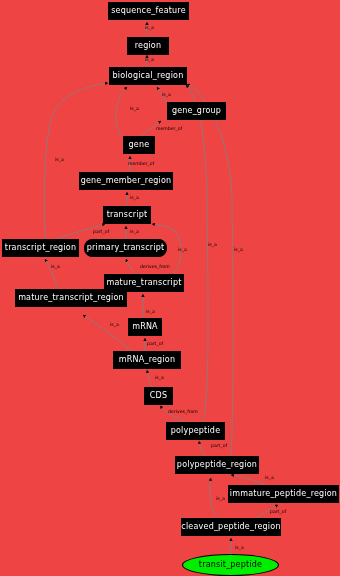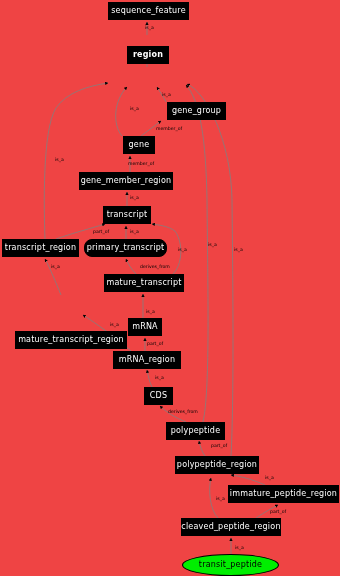--- a/index.html
+++ b/index.html
@@ -116,29 +116,30 @@
 
       <path d="M 218,518 C 210,510 208,490 211,478"></path>
 
       <path d="M 256,518 C 265,512 272,508 278,505"></path>
 
       <path d="M 231,554 L 231,538"></path>
     </g>
   </svg>
 
   <div class="node" style="left: 108px; top: 2px; width: 81px; height: 18px; background: rgb(0, 0, 0); color: rgb(255, 255, 255);">sequence_feature</div>
-  <div class="node" style="left: 127px; top: 46px; width: 42px; height: 18px; background: rgb(0, 0, 0); color: rgb(255, 255, 255); font-weight: bold;">region</div>
+  <div class="node" style="left: 127px; top: 37px; width: 42px; height: 18px; background: rgb(0, 0, 0); color: rgb(255, 255, 255);">region</div>
+  <div class="node" style="left: 109px; top: 67px; width: 78px; height: 18px; background: rgb(0, 0, 0); color: rgb(255, 255, 255);">biological_region</div>
   <div class="node" style="left: 144px; top: 102px; width: 59px; height: 18px; background: rgb(0, 0, 0); color: rgb(255, 255, 255); margin-left: 23px;">gene_group</div>
   <div class="node" style="left: 117px; top: 136px; width: 32px; height: 18px; background: rgb(0, 0, 0); color: rgb(255, 255, 255); margin-left: 6px;">gene</div>
   <div class="node" style="left: 79px; top: 172px; width: 94px; height: 18px; background: rgb(0, 0, 0); color: rgb(255, 255, 255);">gene_member_region</div>
   <div class="node" style="left: 103px; top: 206px; width: 48px; height: 18px; background: rgb(0, 0, 0); color: rgb(255, 255, 255);">transcript</div>
   <div class="node" style="left: 2px; top: 239px; width: 77px; height: 18px; background: rgb(0, 0, 0); color: rgb(255, 255, 255);">transcript_region</div>
   <div class="node" style="left: 84px; top: 239px; width: 83px; height: 18px; background: rgb(0, 0, 0); color: rgb(255, 255, 255); border-radius: 8px;">primary_transcript</div>
   <div class="node" style="left: 104px; top: 274px; width: 80px; height: 18px; background: rgb(0, 0, 0); color: rgb(255, 255, 255);">mature_transcript</div>
-  <div class="node" style="left: 15px; top: 289px; width: 112px; height: 18px; background: rgb(0, 0, 0); color: rgb(255, 255, 255); margin-top: 42px;">mature_transcript_region</div>
+  <div class="node" style="left: 15px; top: 289px; width: 112px; height: 18px; background: rgb(0, 0, 0); color: rgb(255, 255, 255);">mature_transcript_region</div>
   <div class="node" style="left: 128px; top: 318px; width: 34px; height: 18px; background: rgb(0, 0, 0); color: rgb(255, 255, 255);">mRNA</div>
   <div class="node" style="left: 113px; top: 351px; width: 68px; height: 18px; background: rgb(0, 0, 0); color: rgb(255, 255, 255);">mRNA_region</div>
   <div class="node" style="left: 144px; top: 387px; width: 29px; height: 18px; background: rgb(0, 0, 0); color: rgb(255, 255, 255);">CDS</div>
   <div class="node" style="left: 166px; top: 422px; width: 59px; height: 18px; background: rgb(0, 0, 0); color: rgb(255, 255, 255);">polypeptide</div>
   <div class="node" style="left: 175px; top: 456px; width: 84px; height: 18px; background: rgb(0, 0, 0); color: rgb(255, 255, 255);">polypeptide_region</div>
   <div class="node" style="left: 228px; top: 485px; width: 111px; height: 18px; background: rgb(0, 0, 0); color: rgb(255, 255, 255);">immature_peptide_region</div>
   <div class="node" style="left: 181px; top: 518px; width: 100px; height: 18px; background: rgb(0, 0, 0); color: rgb(255, 255, 255);">cleaved_peptide_region</div>
   <div class="node ellipse" style="left: 182px; top: 554px; width: 97px; height: 22px; background: rgb(0, 238, 0); color: rgb(0, 0, 0);">transit_peptide</div>
 
   <div class="edge-label" style="left: 145px; top: 26px;">is_a</div>

